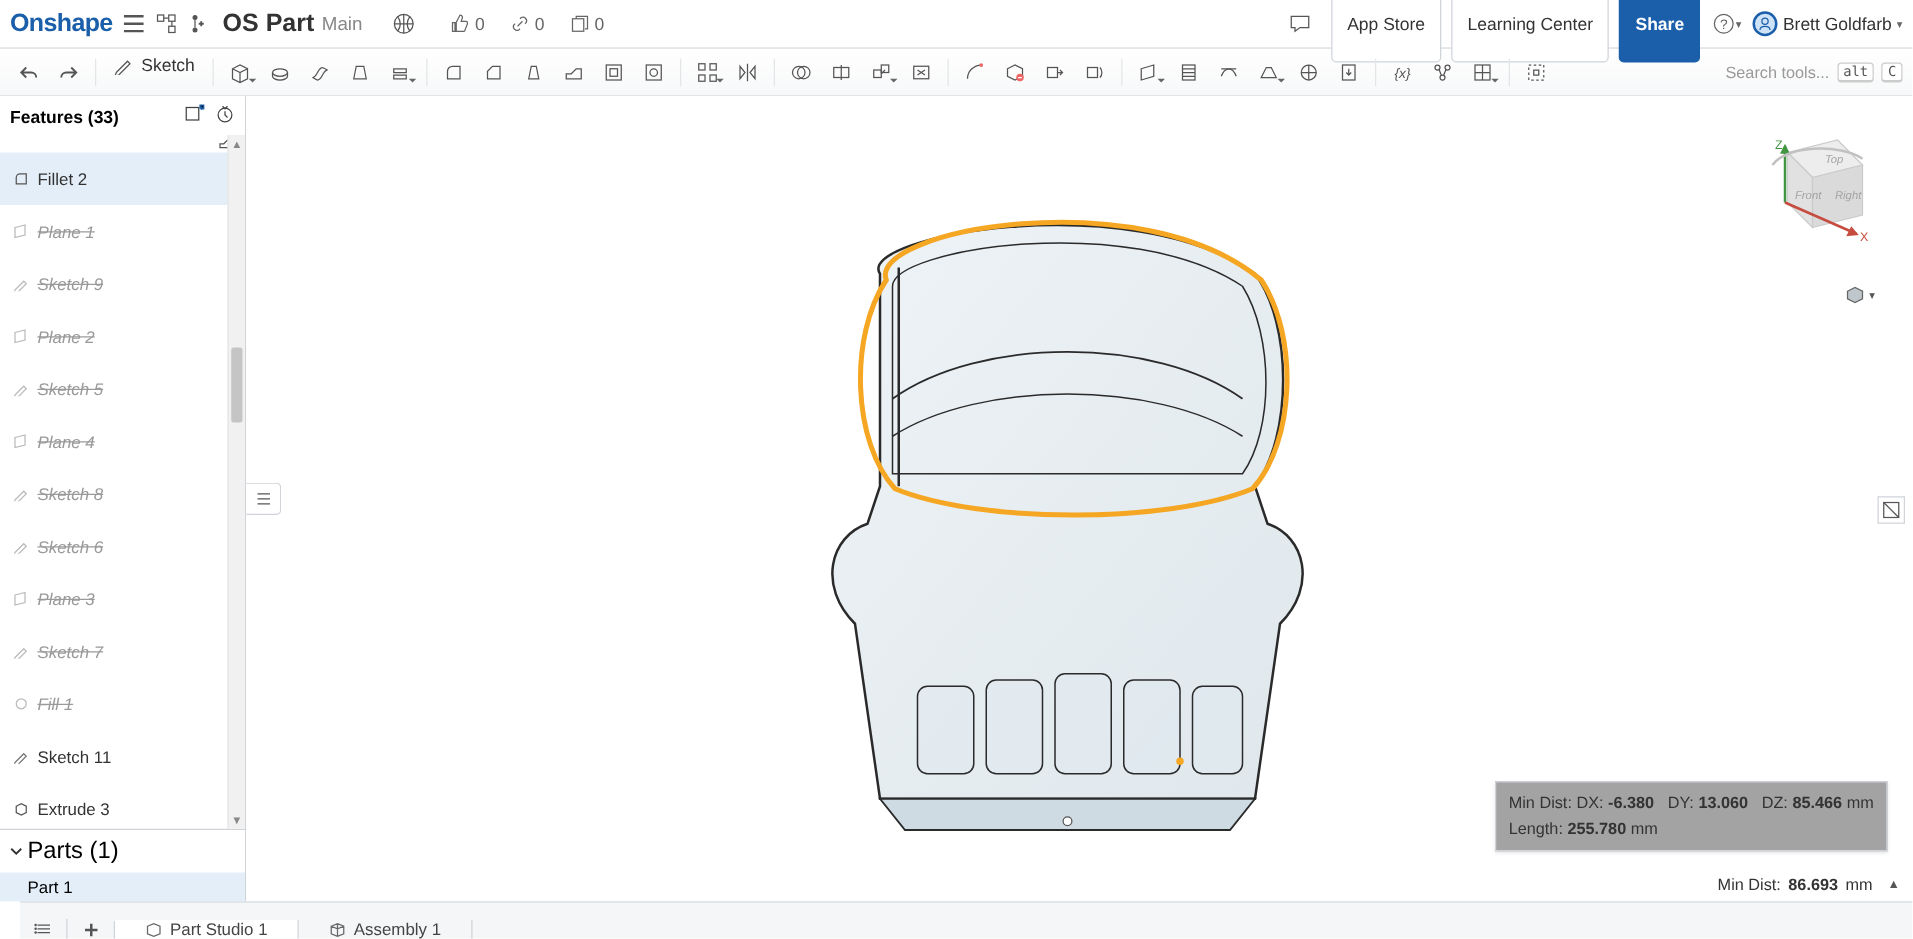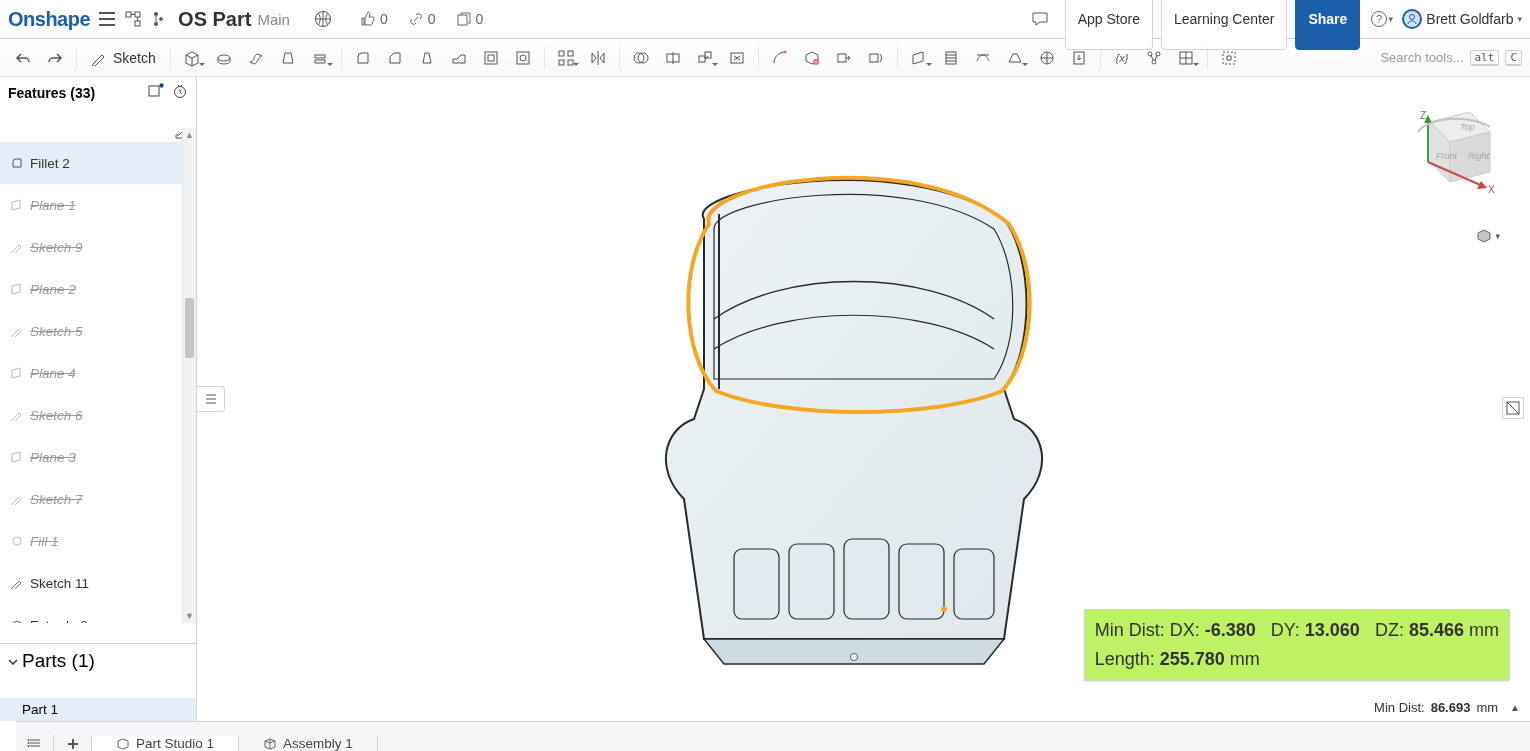--- a/index.html
+++ b/index.html
@@ -35,30 +35,30 @@
   
   .toolbar {
     height: 38px; display: flex; align-items: center; gap: 2px; padding: 0 8px;
     border-bottom: 1px solid var(--toolbar-border); background: linear-gradient(#fff,#f7f8f9);
   }
   .tbtn { width: 30px; height: 28px; display: flex; align-items: center; justify-content: center;
           color: #555; border-radius: 3px; cursor: pointer; position: relative; }
   .tbtn.dd::after { content: ""; border: 3px solid transparent; border-top-color: #666;
                     position: absolute; bottom: 3px; right: 2px; }
   .tsep { width: 1px; height: 22px; background: var(--toolbar-border); margin: 0 4px; }
-  .sketch-btn { display: flex; align-items: center; gap: 6px; padding: 0 8px; height: 28px; cursor: pointer;
+  .sketch-btn { display: flex; gap: 6px; padding: 0 8px; height: 28px; cursor: pointer;
                 font-size: 14px; color: #333; border-radius: 3px; }
   .sketch-btn svg { color: #555; }
   .toolbar-search { margin-left: auto; display: flex; align-items: center; gap: 6px; font-size: 13px; color: #999; }
   .kbd { border: 1px solid #ccc; border-bottom-width: 2px; border-radius: 3px; padding: 0 4px; font-size: 11px;
          background: #fff; color: #555; font-family: monospace; }
   
   .main { display: flex; height: calc(751px - 39px - 38px - 30px); position: relative; }
   .sidebar { width: 197px; border-right: 1px solid var(--grey-border); display: flex; flex-direction: column;
-             background: #fff; gap: 20px; }
+             background: #fff; }
   .features-head { display: flex; align-items: center; justify-content: space-between; padding: 6px 8px;
                    font-size: 14px; font-weight: 600; }
   .features-head .icons { display: flex; gap: 8px; color: #444; }
   .filter-row { display: flex; align-items: center; gap: 6px; padding: 4px 8px; }
   .filter-row input { flex: 1; border: 1px solid var(--grey-border); font-size: 13px; padding: 4px 6px;
                       font-style: italic; color: #888; }
   .feature-list { flex: 1; overflow-y: auto; position: relative; }
   .frow { display: flex; align-items: center; gap: 6px; padding: 4px 8px 4px 10px; font-size: 13.5px; color: #333;
           cursor: pointer; height: 42px; } 
   .frow.selected { background: #e4eef9; }
@@ -77,22 +77,22 @@
   
   .viewport { flex: 1; position: relative; background: #fff; overflow: hidden; }
   .viewport svg.model { position: absolute; left: 50%; top: 50%; transform: translate(-50%,-50%); }
   .viewcube { position: absolute; top: 20px; right: 30px; opacity: 0.9; }
   .section-toggle { position: absolute; right: 6px; top: 320px; width: 22px; height: 22px;
                     border: 1px solid var(--grey-border); background: #fff; display: flex;
                     align-items: center; justify-content: center; color: #555; cursor: pointer; }
   .shade-menu { position: absolute; top: 150px; right: 30px; display: flex; align-items: center; gap: 2px;
                 color: #555; cursor: pointer; }
   
-  .measure-box { position: absolute; right: 20px; bottom: 40px; background: #bef264; border: 1px solid var(--grey-border);
-                 padding: 6px 10px; font-size: 18px; color: #333; box-shadow: 0 1px 3px rgba(0,0,0,0.1);
+  .measure-box { position: absolute; right: 20px; bottom: 40px; background: #a3a3a3; border: 1px solid var(--grey-border);
+                 padding: 6px 10px; font-size: 13px; color: #333; box-shadow: 0 1px 3px rgba(0,0,0,0.1);
                  line-height: 1.6; }
   .measure-box b { font-weight: 700; }
   .status-right { position: absolute; right: 10px; bottom: 6px; font-size: 13px; color: #333;
                   display: flex; align-items: center; gap: 6px; }
   
   .tabs { height: 30px; display: flex; align-items: flex-end; border-top: 1px solid var(--grey-border);
           background: var(--light-grey); margin-left: 16px; }
   .tab-ctrl { width: 38px; display: flex; align-items: center; justify-content: center; color: #555;
               cursor: pointer; border-right: 1px solid var(--grey-border); }
   .tab { display: flex; align-items: center; gap: 6px; padding: 0 24px; font-size: 13.5px; color: #444;
@@ -478,20 +478,28 @@
           </span>
           <span>Sketch 5</span>
         </div>
         <div class="frow suppressed">
           <span class="ficon">
             <svg width="12" height="12" viewBox="0 0 12 12">
               <path d="M1 3l8-2v8L1 11z" fill="none" stroke="#777"></path>
             </svg>
           </span>
           <span>Plane 4</span>
+        </div>
+        <div class="frow suppressed">
+          <span class="ficon">
+            <svg width="12" height="12" viewBox="0 0 12 12">
+              <path d="M1 11l7-7 2 2-7 7-3 1z" fill="none" stroke="#777"></path>
+            </svg>
+          </span>
+          <span>Sketch 8</span>
         </div>
         <div class="frow suppressed">
           <span class="ficon">
             <svg width="12" height="12" viewBox="0 0 12 12">
               <path d="M1 11l7-7 2 2-7 7-3 1z" fill="none" stroke="#777"></path>
             </svg>
           </span>
           <span>Sketch 6</span>
         </div>
         <div class="frow suppressed">

